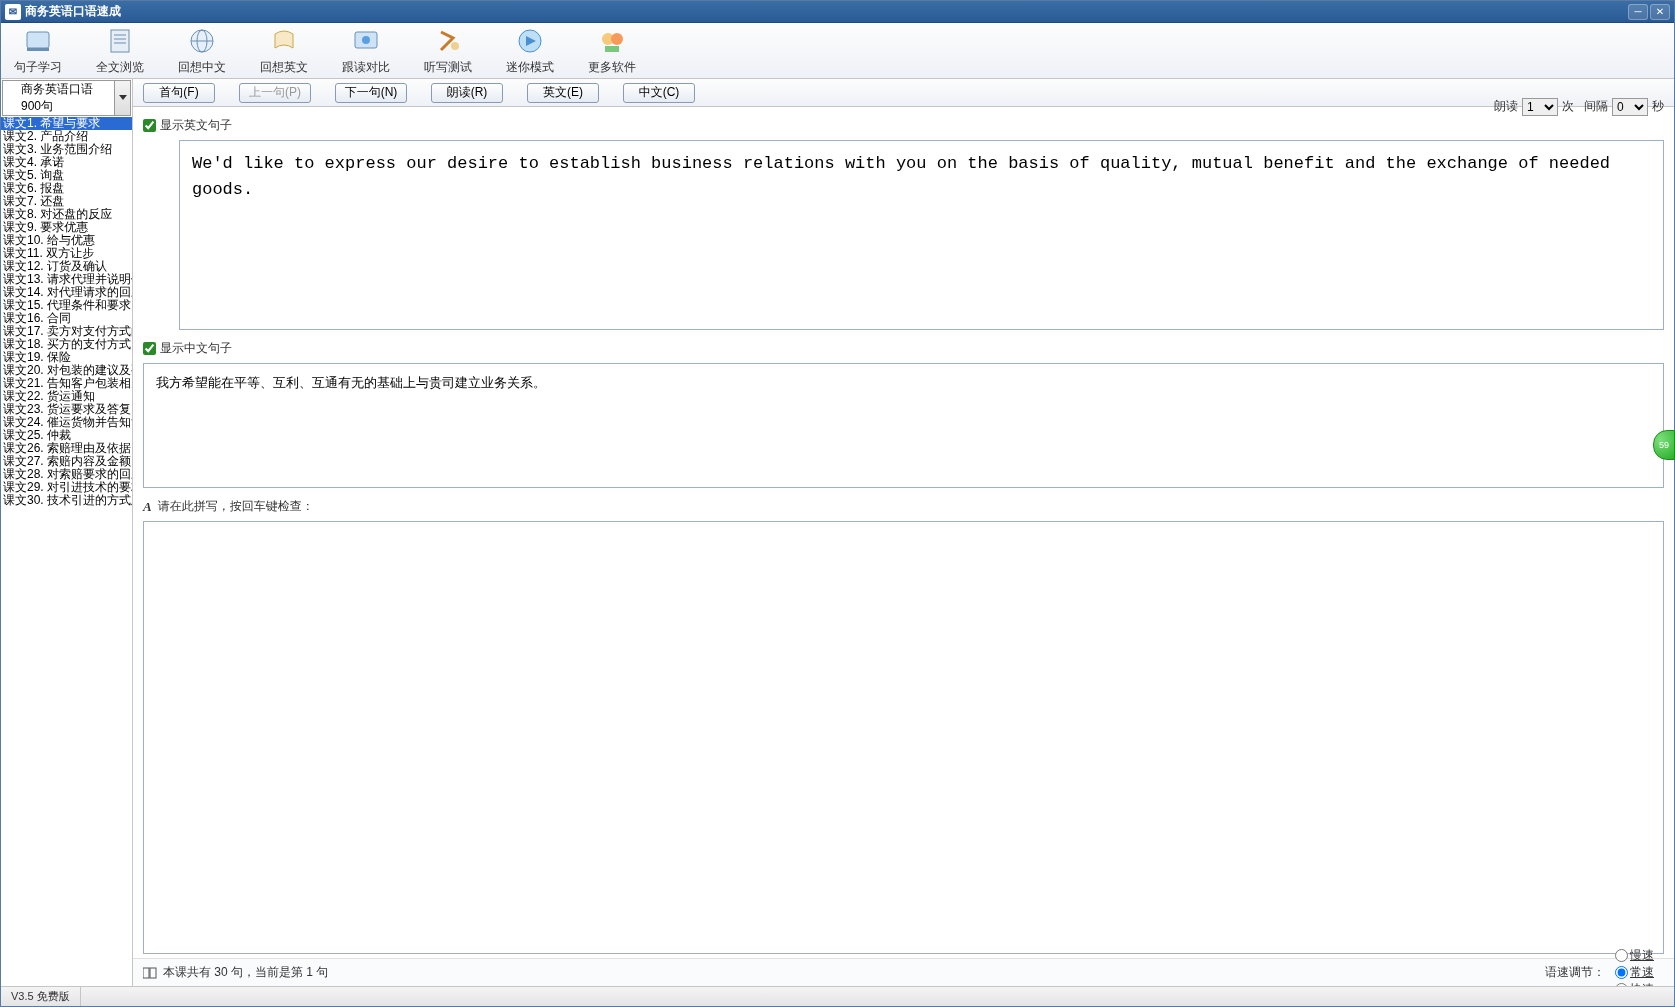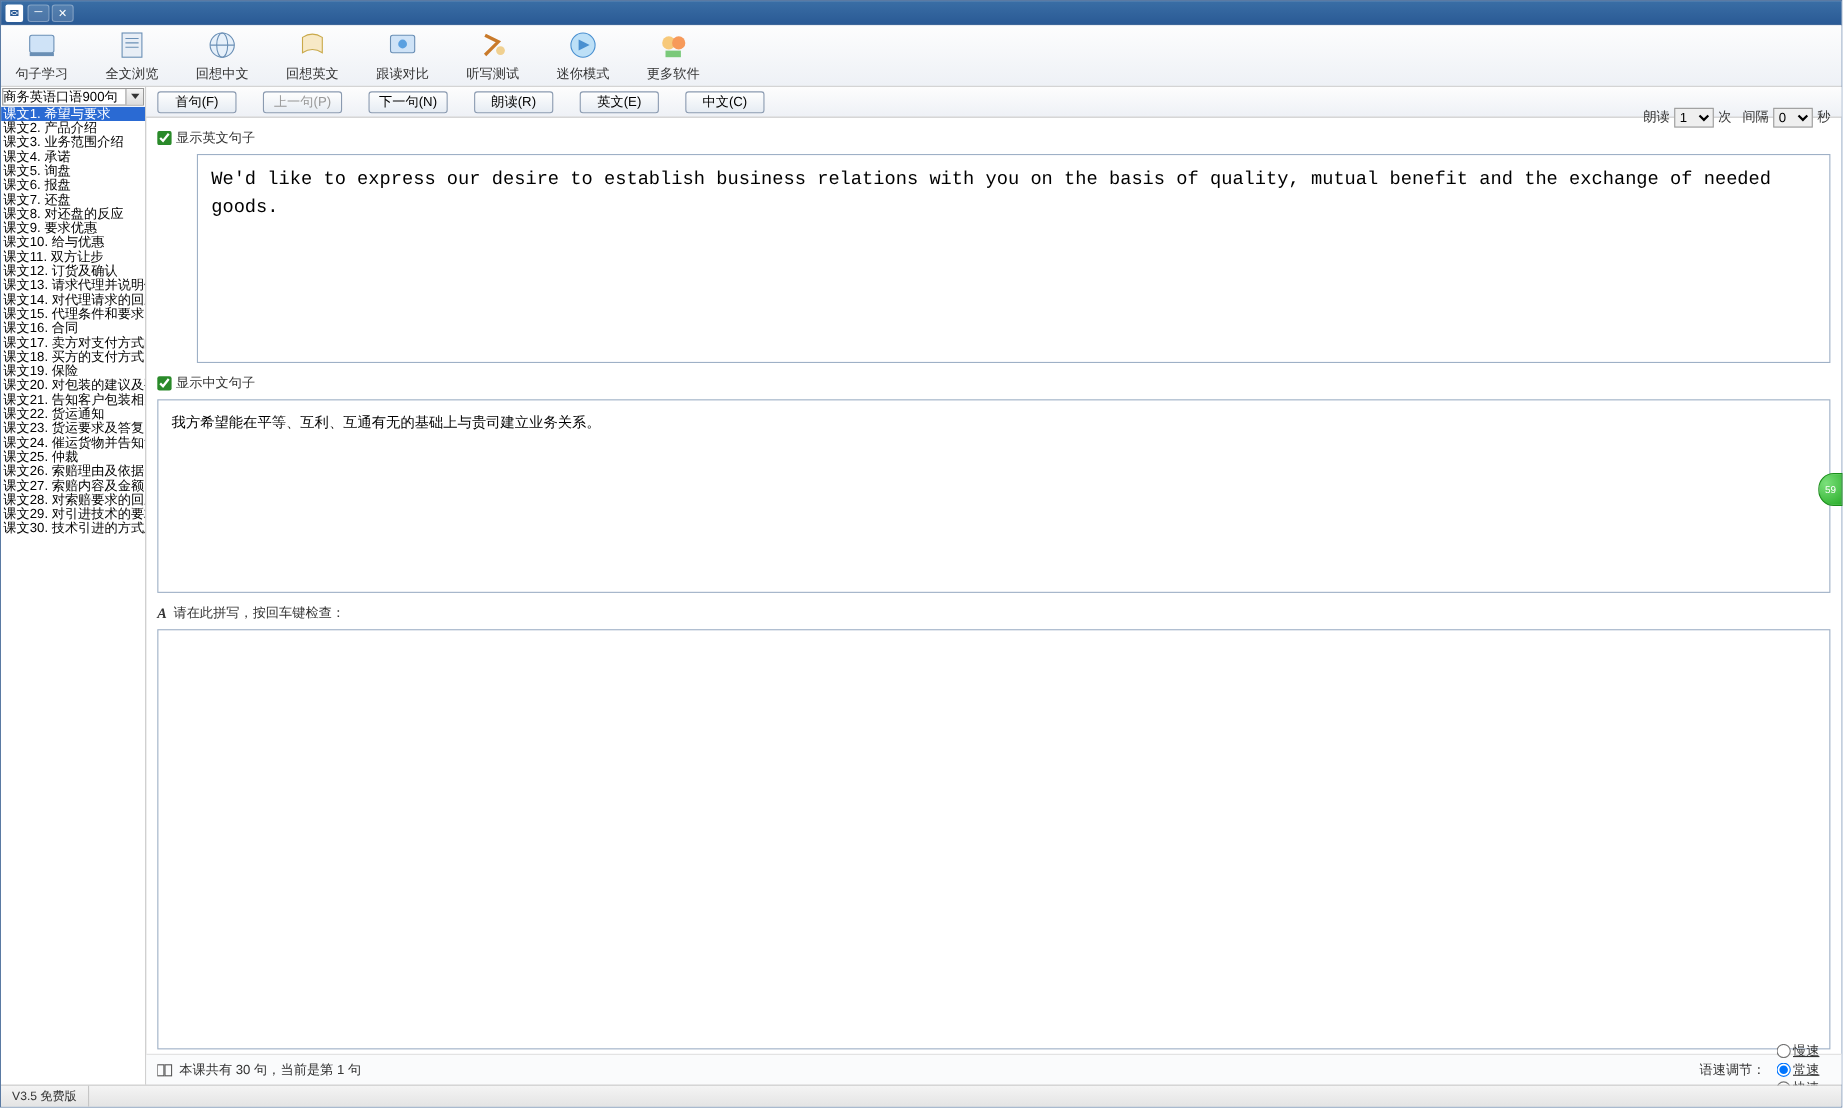--- a/index.html
+++ b/index.html
@@ -9,57 +9,58 @@
 .titlebar .app-icon { width: 16px; height: 16px; background: #fff; border-radius: 2px; margin-right: 4px; display: flex; align-items: center; justify-content: center; color: #2a5a95; font-size: 10px; font-weight: bold; }
 .titlebar .title-text { flex: 1; font-weight: bold; }
 .titlebar .win-controls { display: flex; gap: 2px; }
 .titlebar .win-btn { width: 20px; height: 16px; background: rgba(255,255,255,0.15); border: 1px solid rgba(255,255,255,0.3); border-radius: 3px; display: flex; align-items: center; justify-content: center; color: #fff; font-size: 10px; cursor: pointer; }
 .toolbar { height: 56px; background: linear-gradient(to bottom, #fdfdfd, #eef1f6); border-bottom: 1px solid #c5c5c5; display: flex; align-items: center; padding: 2px 6px; gap: 20px; }
 .tool-item { display: flex; flex-direction: column; align-items: center; padding: 2px 6px; cursor: pointer; border: 1px solid transparent; border-radius: 3px; }
 .tool-icon { width: 32px; height: 32px; display: flex; align-items: center; justify-content: center; }
 .tool-label { font-size: 12px; color: #333; margin-top: 2px; }
 .body-area { flex: 1; display: flex; min-height: 0; background: #fff; }
 .sidebar { width: 132px; border-right: 1px solid #c5c5c5; display: flex; flex-direction: column; background: #fff; }
-.course-select { height: 16px; border: 1px solid #999; margin: 1px; font-size: 12px; display: flex; align-items: center; padding: 0 0; background: #fff; position: relative; }
+.course-select { height: 36px; border: 1px solid #999; margin: 1px; font-size: 12px; display: flex; align-items: center; padding: 0 18px; background: #fff; position: relative; }
 .course-select .dd-btn { position: absolute; right: 0; top: 0; bottom: 0; width: 16px; background: linear-gradient(to bottom,#f4f4f4,#ddd); border-left: 1px solid #999; display: flex; align-items: center; justify-content: center; }
 .lesson-list { flex: 1; overflow: hidden; font-size: 12px; line-height: 13px; }
 .lesson-item { padding: 0 2px; white-space: nowrap; overflow: hidden; cursor: pointer; color: #000; height: 13px; }
 .lesson-item.selected { background: #2a6ad3; color: #fff; }
 .main { flex: 1; display: flex; flex-direction: column; min-width: 0; }
 .nav-row { height: 28px; background: linear-gradient(to bottom,#fdfdfd,#eef1f6); border-bottom: 1px solid #c5c5c5; display: flex; align-items: center; padding: 0 10px; gap: 8px; }
 .nav-btn { min-width: 72px; height: 20px; border: 1px solid #8a9ab0; border-radius: 3px; background: linear-gradient(to bottom,#fefefe,#e6ecf3); font-size: 12px; display: flex; align-items: center; justify-content: center; cursor: pointer; padding: 0 8px; }
 .nav-btn.disabled { color: #999; }
 .nav-row .spacer { flex: 1; }
 .nav-right { display: flex; align-items: center; gap: 4px; font-size: 12px; color: #333; margin-top: 28px; }
 .nav-right select { height: 18px; border: 1px solid #999; font-size: 12px; width: 36px; }
 .content { flex: 1; display: flex; flex-direction: column; padding: 6px 10px 4px 10px; min-height: 0; }
 .check-row { display: flex; align-items: center; gap: 4px; font-size: 12px; color: #333; margin: 4px 0 6px 0; }
 .check-row input[type=checkbox] { accent-color: #2a8a2a; width: 13px; height: 13px; }
 .text-box { border: 1px solid #9eb0c6; background: #fff; padding: 10px 12px; font-size: 16px; color: #000; line-height: 1.5; overflow: auto; }
 .english-box { height: 190px; font-family: Liberation Mono, monospace; font-size: 17px; margin-left: 36px; }
-.chinese-box { height: 176px; font-size: 13px; font-family: Liberation Sans, sans-serif; }
+.chinese-box { height: 125px; font-size: 13px; font-family: Liberation Mono, monospace; }
 .spell-row { display: flex; align-items: center; gap: 6px; font-size: 12px; color: #333; margin: 10px 0 6px 0; }
 .spell-row .bold { font-weight: bold; font-style: italic; font-family: "Times New Roman", serif; font-size: 13px; }
 .input-box { flex: 1; border: 1px solid #9eb0c6; background: #fff; min-height: 100px; }
 .status-row { height: 28px; display: flex; align-items: center; padding: 0 10px; font-size: 12px; color: #333; border-top: 1px solid #e0e0e0; background: #fafbfc; }
 .status-row .book-icon { margin-right: 6px; }
 .status-row .spacer { flex: 1; }
 .speed-group { display: flex; align-items: center; gap: 10px; }
 .speed-group label { display: flex; align-items: center; gap: 2px; cursor: pointer; text-decoration: underline; }
 .footer { height: 20px; background: linear-gradient(to bottom,#f4f4f4,#e4e4e4); border-top: 1px solid #c5c5c5; display: flex; align-items: center; font-size: 11px; color: #333; }
 .footer .cell { padding: 0 10px; border-right: 1px solid #c5c5c5; height: 100%; display: flex; align-items: center; }
 .float-badge { position: absolute; right: 0; top: 430px; width: 22px; height: 30px; background: radial-gradient(circle at 30% 30%, #7be07b, #2aae2a); border-radius: 14px 0 0 14px; color: #fff; font-size: 9px; display: flex; align-items: center; justify-content: center; border: 1px solid #1a8e1a; }
 svg { display: block; }
 </style>
 </head>
 <body>
 
 <div class="window">
   <div class="titlebar">
     <div class="app-icon">✉</div>
+    <div class="title-text">商务英语口语速成</div>
     <div class="win-controls">
       <div class="win-btn">─</div>
       <div class="win-btn">✕</div>
     </div>
   </div>
 
   <div class="toolbar" id="toolbar">
       <div class="tool-item">
         <div class="tool-icon">
           <svg width="30" height="30">

